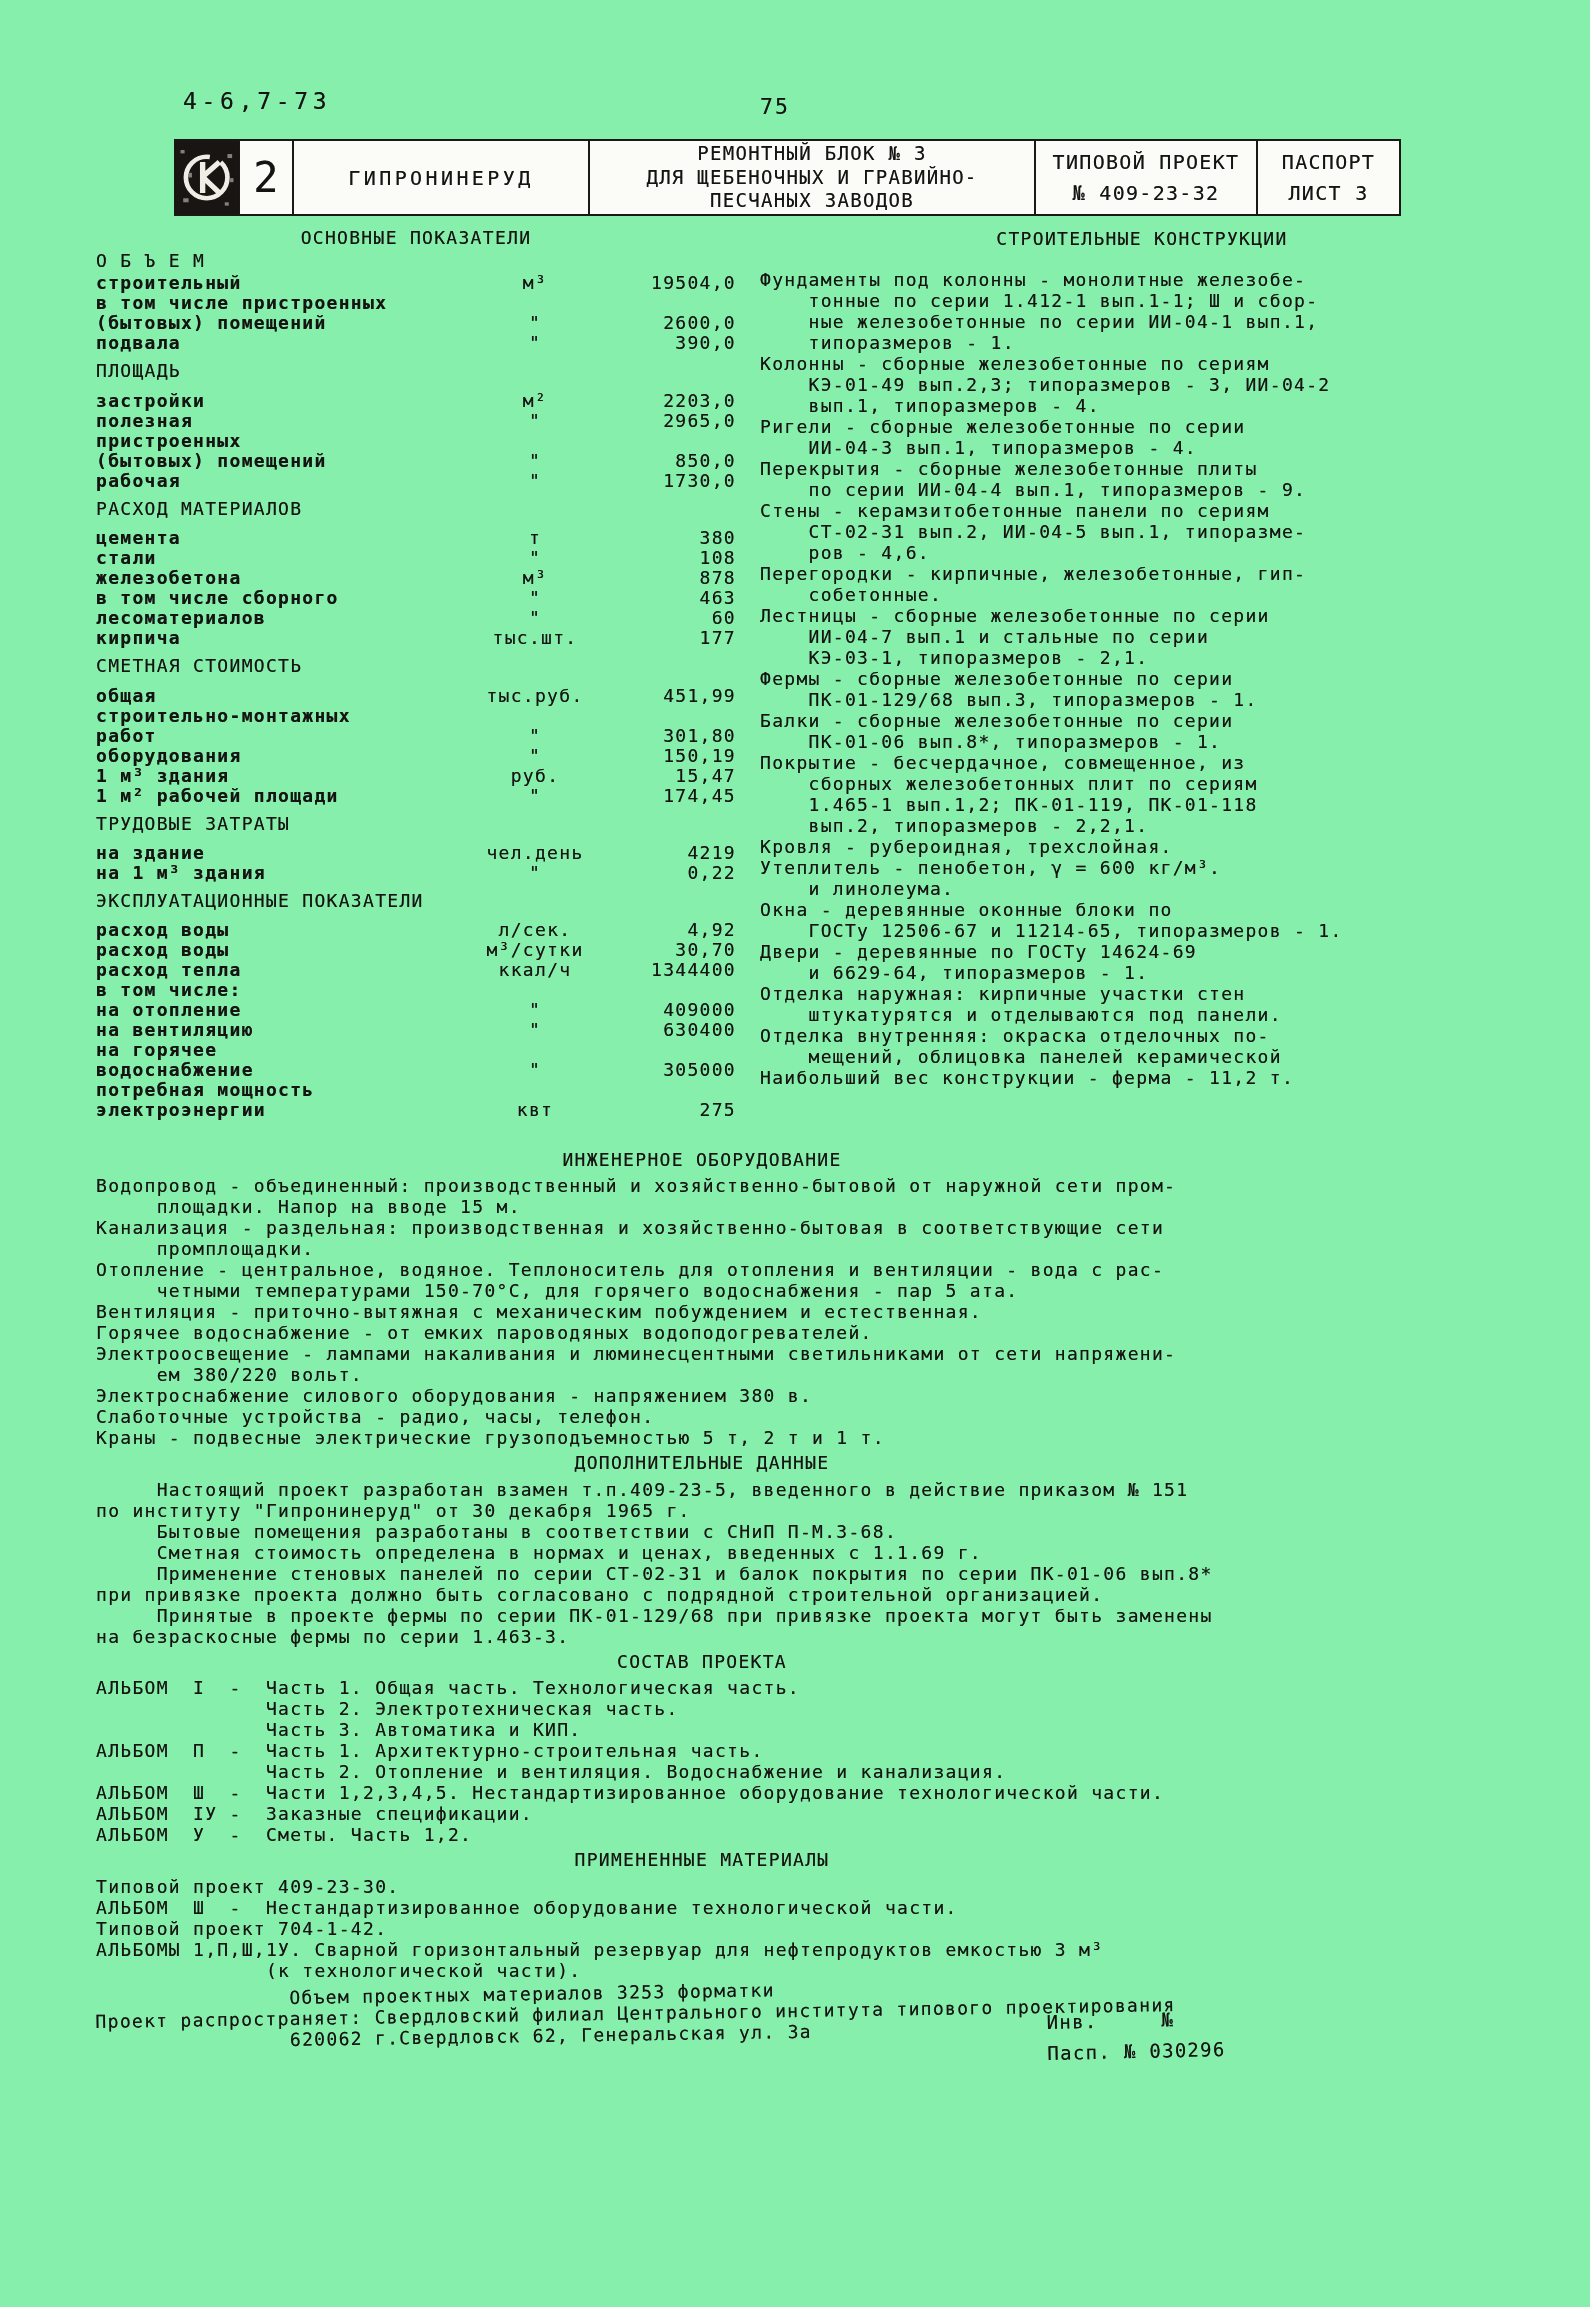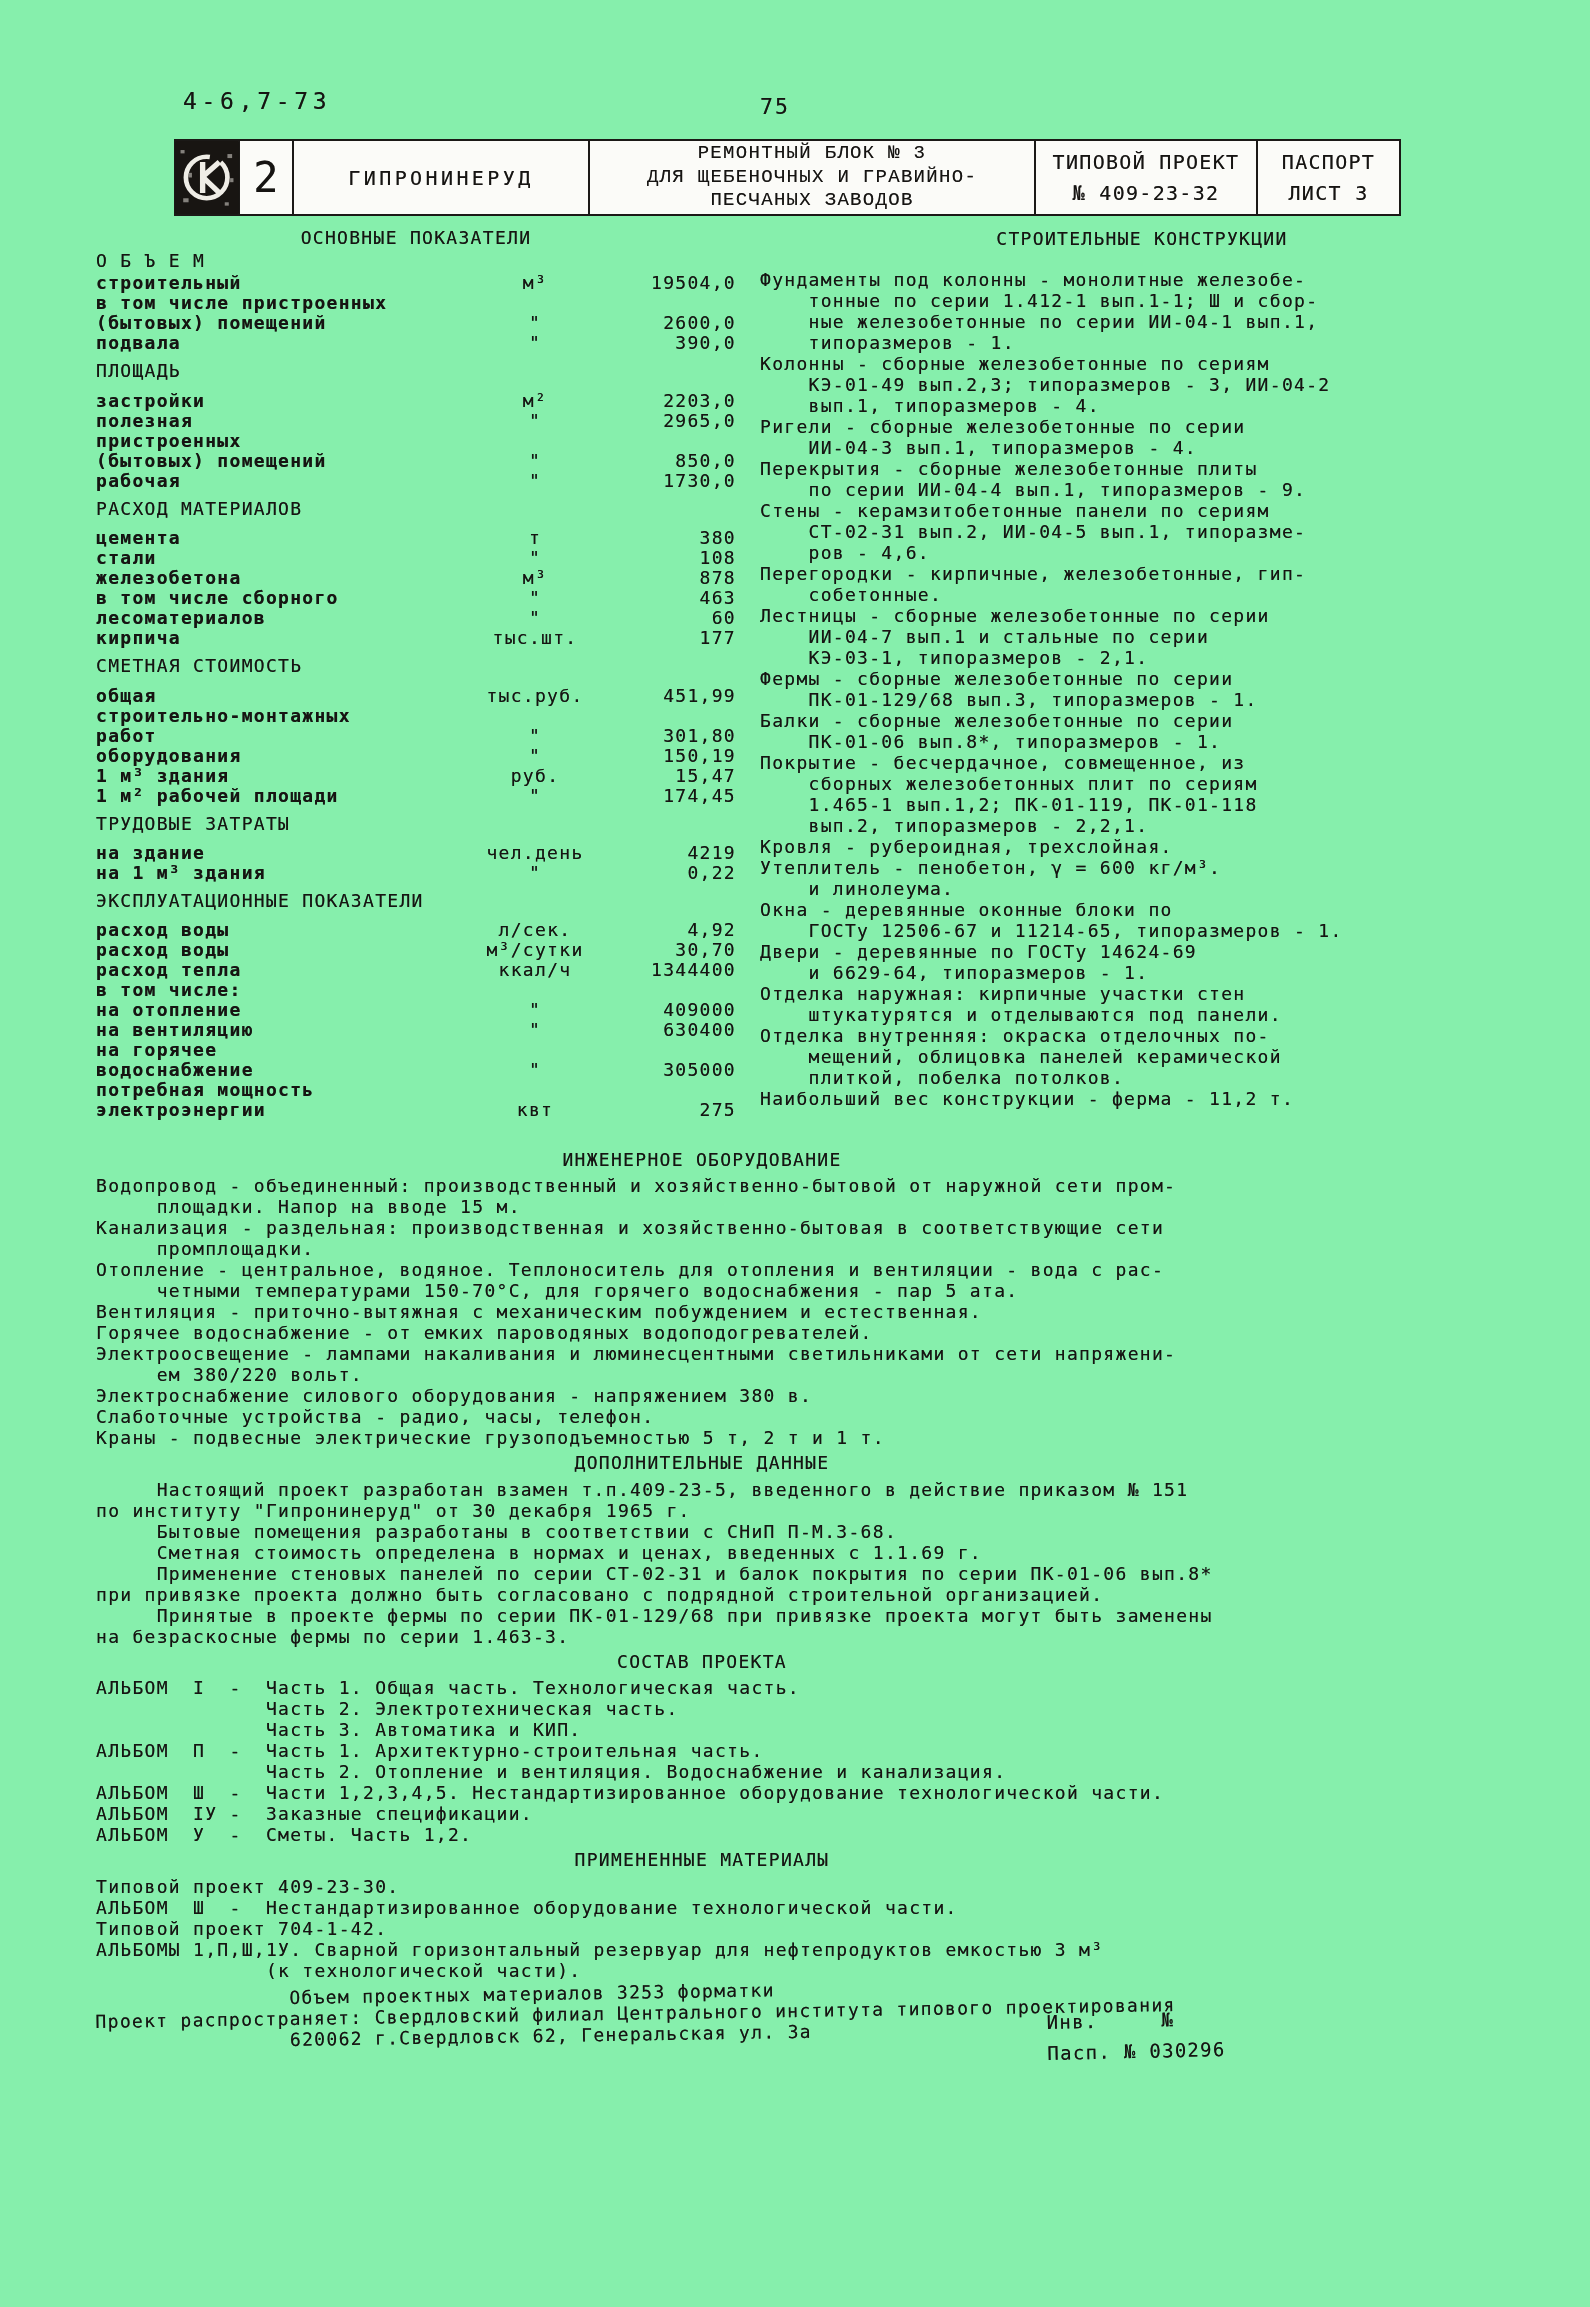--- a/index.html
+++ b/index.html
@@ -22,21 +22,21 @@
     display:flex;align-items:stretch;
     border:2.7px solid #1b1917;box-sizing:border-box;
     background:#fbfbf8;
   }
   .cell{border-right:2.7px solid #1b1917;box-sizing:border-box;display:flex;align-items:center;justify-content:center;flex-direction:column;}
   .cell:last-child{border-right:none;}
   .logo-cell{width:64px;background:#181512;padding:0;}
   .logo-cell svg{width:64px;height:71px;display:block;}
   .num-cell{width:54px;font-size:42px;}
   .org-cell{width:296px;font-size:20px;letter-spacing:3.4px;}
-  .title-cell{width:446px;font-size:19px;line-height:23.6px;letter-spacing:1.3px;text-align:left;font-family:Liberation Mono, monospace;}
+  .title-cell{width:446px;font-size:19px;line-height:23.6px;letter-spacing:1.3px;text-align:left;}
   .type-cell{width:222px;font-size:20px;line-height:31px;letter-spacing:1.3px;text-align:center;}
   .pass-cell{flex:1;font-size:20px;line-height:31px;letter-spacing:1.3px;text-align:right;}
 
   
   .col-left{left:96px;top:228px;width:640px;font-size:18px;line-height:20px;letter-spacing:1.3px;}
   .col-left .h1{text-align:center;margin:0 0 2.7px;}
   .col-left .h2{text-align:left;padding-right:141px;margin:8px 0 9.4px;}
   .col-left .h2.first{margin:0 0 2.7px;}
   .row{display:flex;align-items:flex-end;}
   .lbl{flex:1 1 auto;white-space:pre-line;font-weight:bold;}
@@ -333,21 +333,20 @@
         <div class="line">Утеплитель - пенобетон, γ = 600 кг/м³.</div>
         <div class="line">    и линолеума.</div>
         <div class="line">Окна - деревянные оконные блоки по</div>
         <div class="line">    ГОСТу 12506-67 и 11214-65, типоразмеров - 1.</div>
         <div class="line">Двери - деревянные по ГОСТу 14624-69</div>
         <div class="line">    и 6629-64, типоразмеров - 1.</div>
         <div class="line">Отделка наружная: кирпичные участки стен</div>
         <div class="line">    штукатурятся и отделываются под панели.</div>
         <div class="line">Отделка внутренняя: окраска отделочных по-</div>
         <div class="line">    мещений, облицовка панелей керамической</div>
-        <div class="line">    плиткой, побелка потолков.</div>
         <div class="line">Наибольший вес конструкции - ферма - 11,2 т.</div>
       </div>
   </div>
 
   <div class="abs bottom">
 
     <div class="bh">ИНЖЕНЕРНОЕ ОБОРУДОВАНИЕ</div>
     <div>
 
     <div class="line">Водопровод - объединенный: производственный и хозяйственно-бытовой от наружной сети пром-</div>

